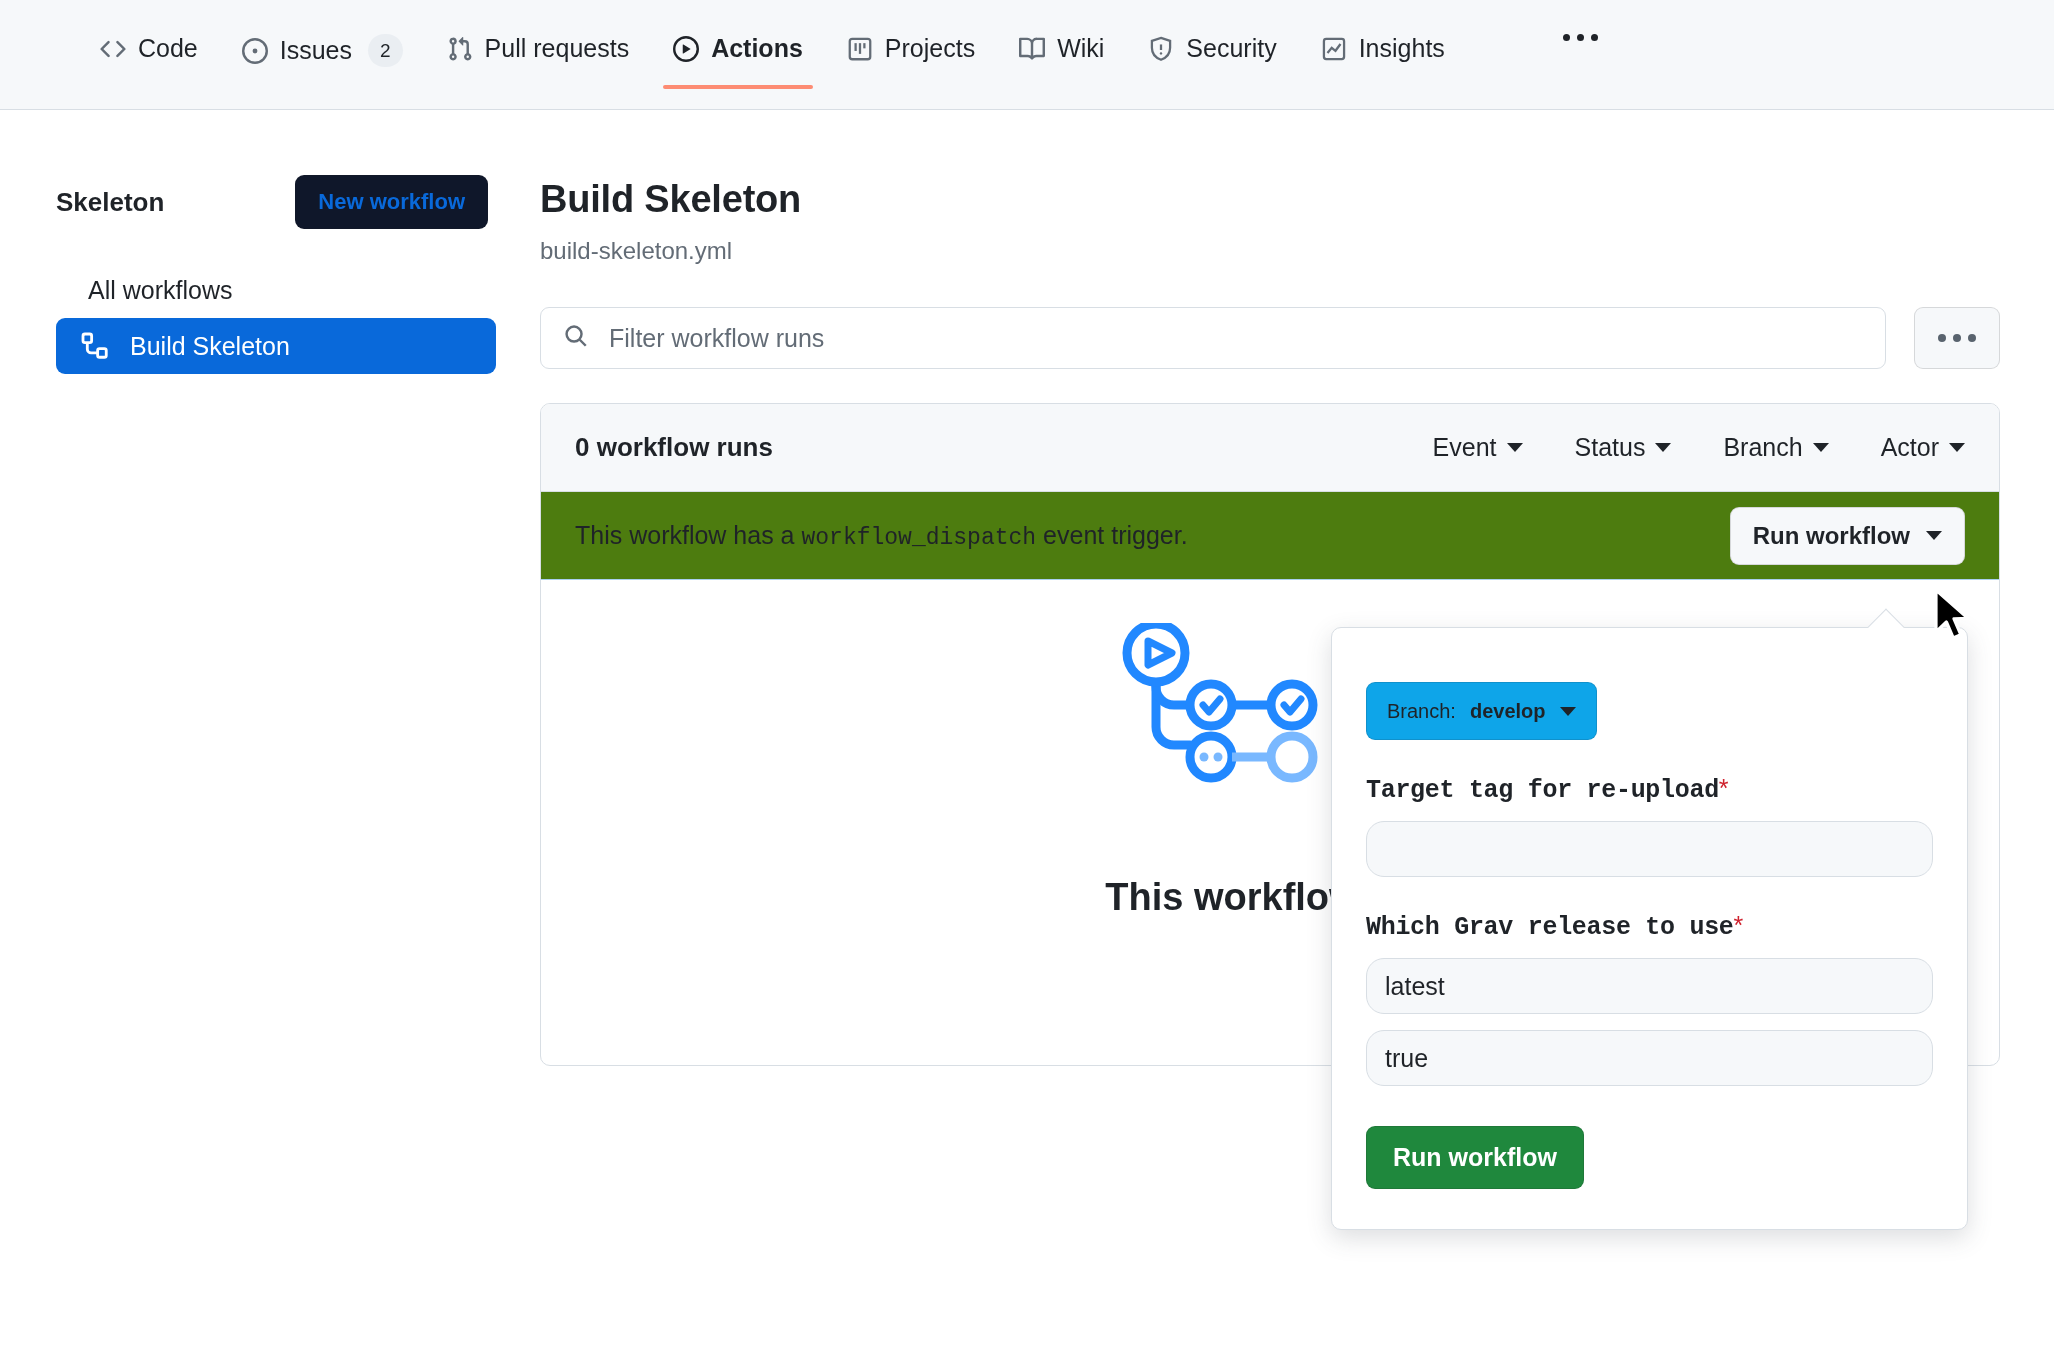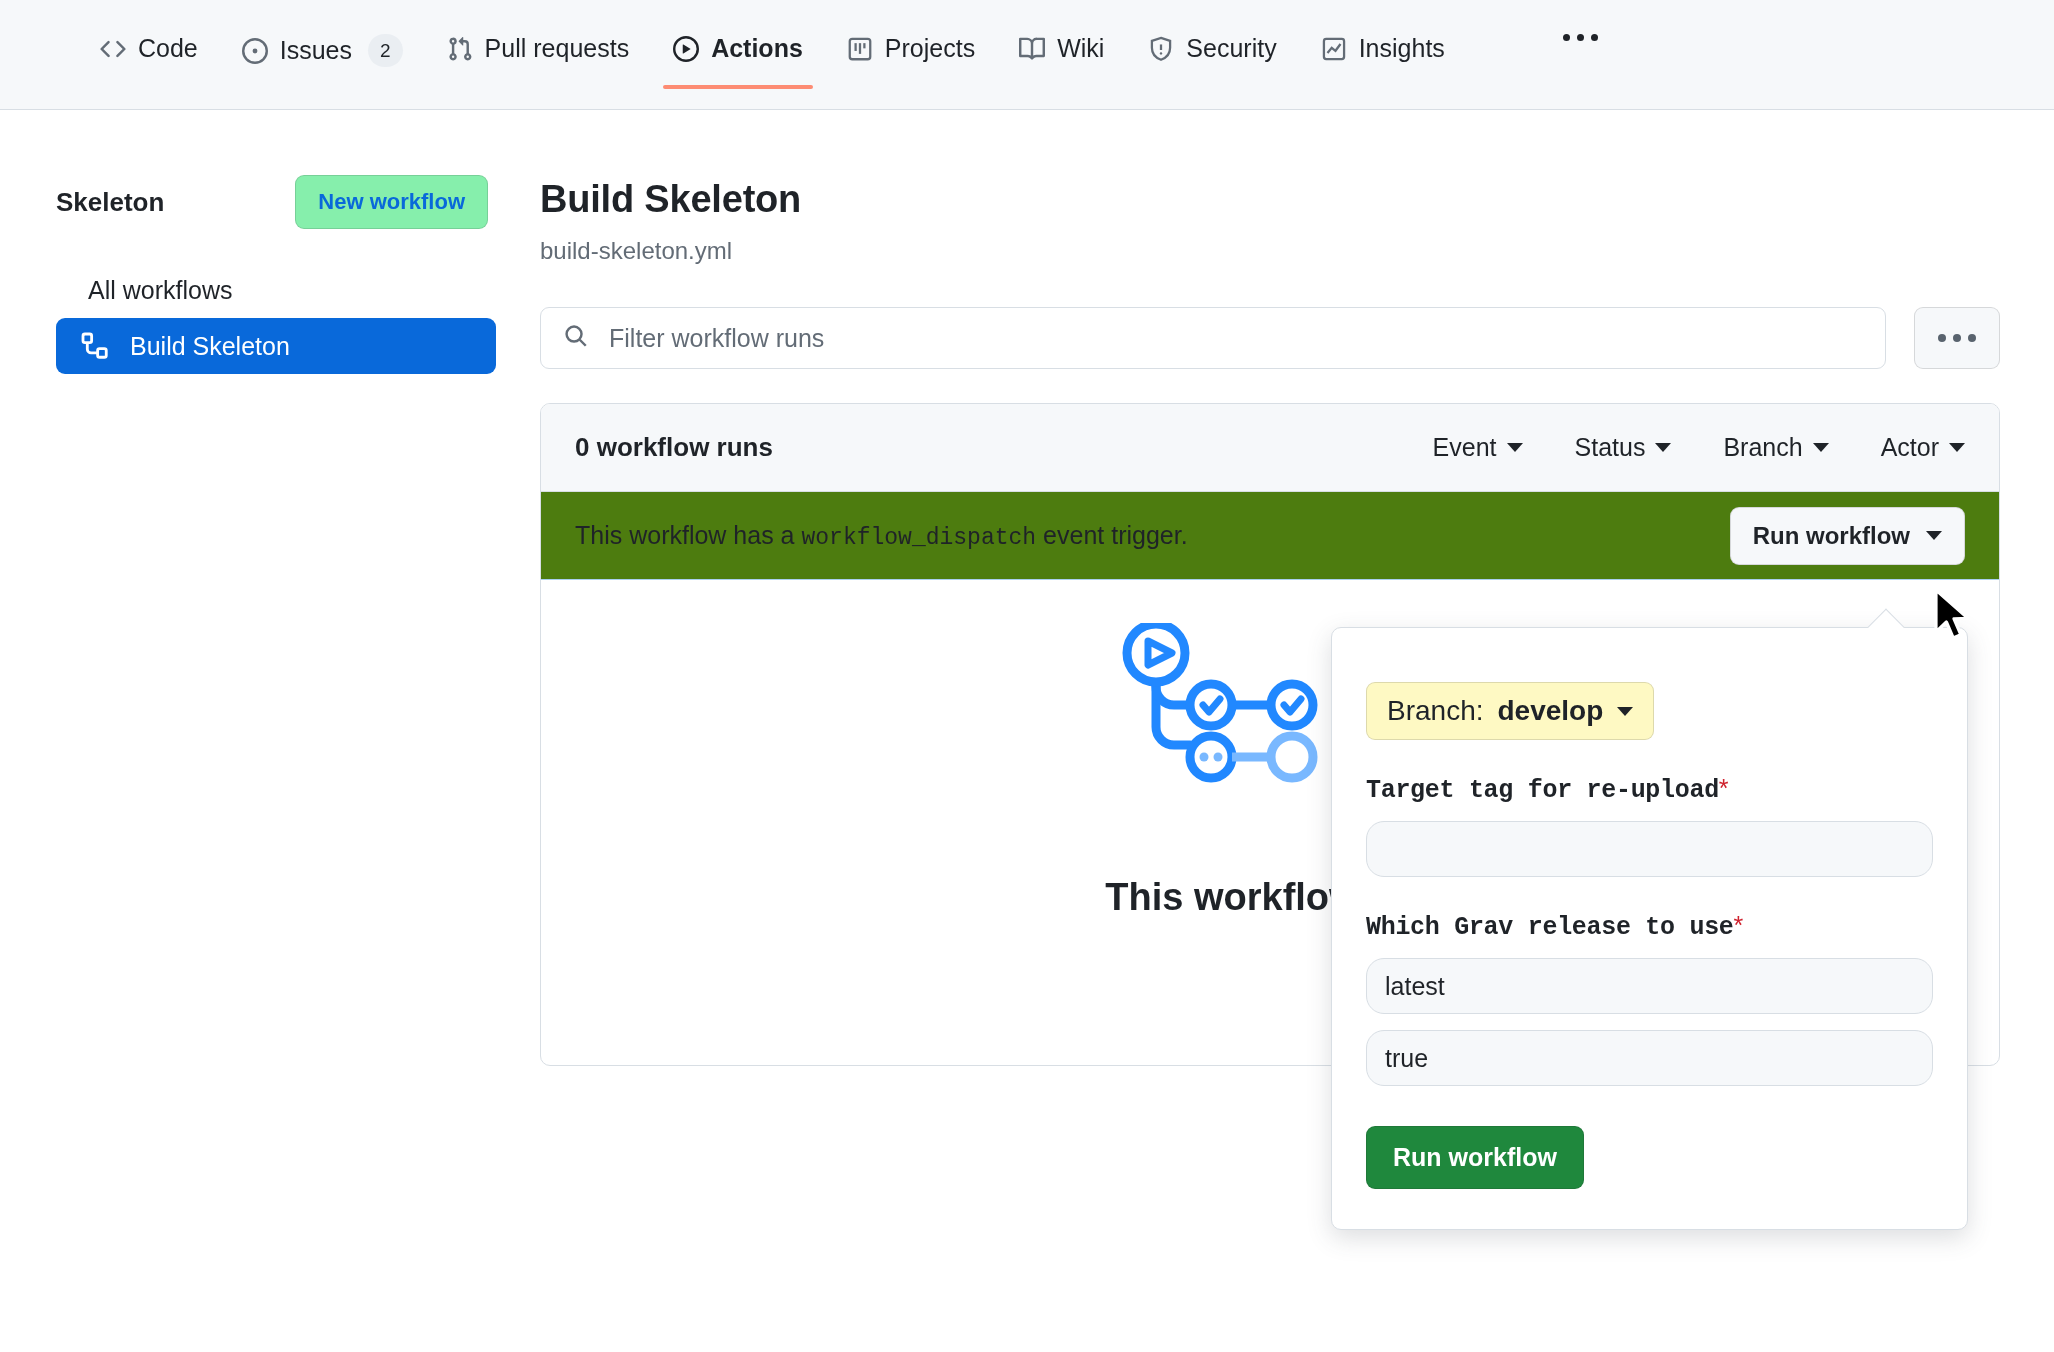--- a/index.html
+++ b/index.html
@@ -78,21 +78,21 @@
   }
   .sidebar-head {
     display: flex;
     align-items: center;
     justify-content: space-between;
     padding-right: 8px;
   }
   .sidebar-title { font-size: 26px; font-weight: 600; color: #1f2328; }
   .new-workflow-btn {
     border: 1px solid rgba(31,35,40,0.15);
-    background: #86efac;
+    background: #0f172a;
     color: #0969da;
     font-size: 22px;
     font-weight: 600;
     border-radius: 9px;
     padding: 13px 22px;
     cursor: pointer;
     font-family: "Liberation Sans", sans-serif;
   }
   .sidebar-list { margin-top: 34px; }
   .sb-item {
@@ -272,25 +272,25 @@
     font-size: 25px;
     font-weight: 600;
     color: #1f2328;
   }
   .branch-select {
     margin-top: 22px;
     display: inline-flex;
     align-items: center;
     gap: 14px;
     border: 1px solid rgba(31,35,40,0.15);
-    background: #fef9c3;
+    background: #0ea5e9;
     border-radius: 9px;
     height: 58px;
     padding: 0 20px;
-    font-size: 28px;
+    font-size: 20px;
     color: #1f2328;
     cursor: pointer;
   }
   .branch-select b { font-weight: 700; }
   .field-label {
     margin-top: 34px;
     font-family: "Liberation Mono", monospace;
     font-size: 25px;
     font-weight: 700;
     color: #1f2328;

